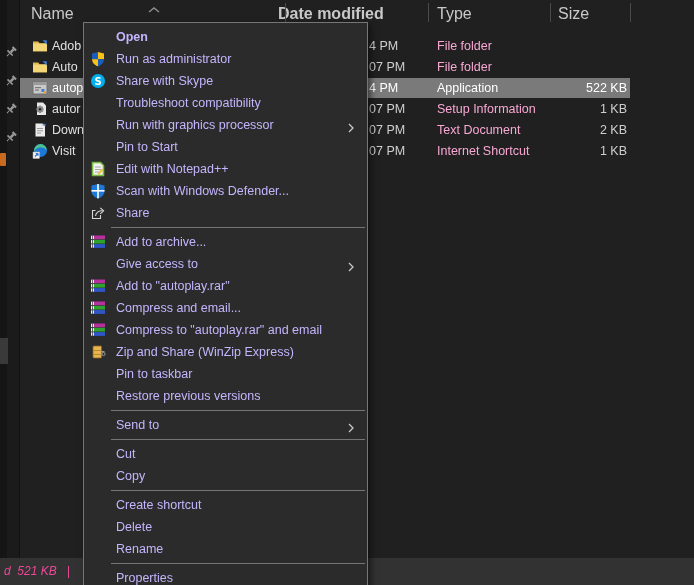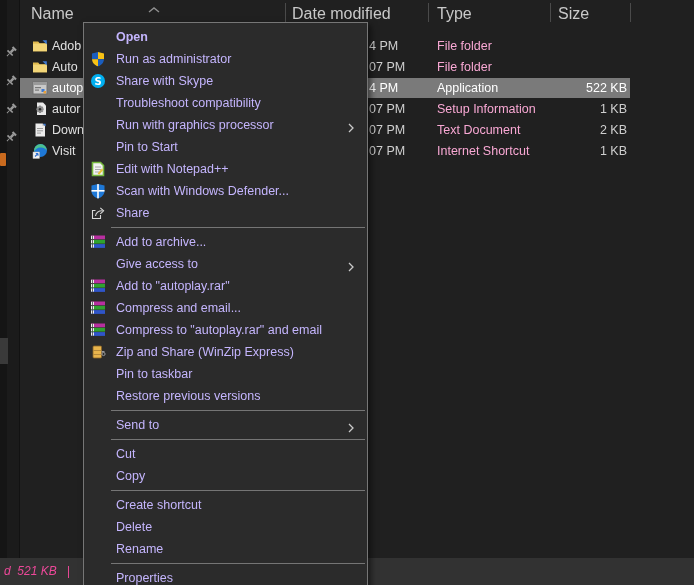--- a/index.html
+++ b/index.html
@@ -12,21 +12,21 @@
   .nav-strip-inner { position:absolute; left:0; top:0; width:7px; height:558px; background:#151515; }
   .nav-divider { position:absolute; left:19px; top:0; width:1px; height:558px; background:#121212; }
   .pin { position:absolute; left:4px; width:14px; height:14px; }
   .nav-scroll-thumb { position:absolute; left:0; top:338px; width:8px; height:26px; background:#3a3a3a; }
   .orange-frag { position:absolute; left:0; top:153px; width:6px; height:13px; background:#c96a1e; border-radius:1px; }
 
   
   .header-row { position:absolute; left:19px; top:0; width:675px; height:25px; }
   .col-h { position:absolute; top:5px; font-size:16px; color:#c9c9c9; }
   .h-name   { left:12px; }
-  .h-date   { left:273px; }
+  .h-date   { left:259px;font-weight:bold; }
   .h-type   { left:418px; }
   .h-size   { left:539px; }
   .col-div { position:absolute; top:3px; width:1px; height:19px; background:#4a4a4a; }
   .cd1 { left:266px; } .cd2 { left:409px; } .cd3 { left:531px; } .cd4 { left:611px; }
   .sort-chevron { position:absolute; left:128px; top:0px; width:14px; height:8px; }
 
   
   .rows { position:absolute; left:19px; top:36px; width:675px; }
   .frow { position:absolute; left:0; width:675px; height:21px; font-size:12.5px; color:#e0e0e0; }
   .frow .sel-bg { position:absolute; left:1px; top:0px; width:610px; height:20px; background:#7a7a7a; }

